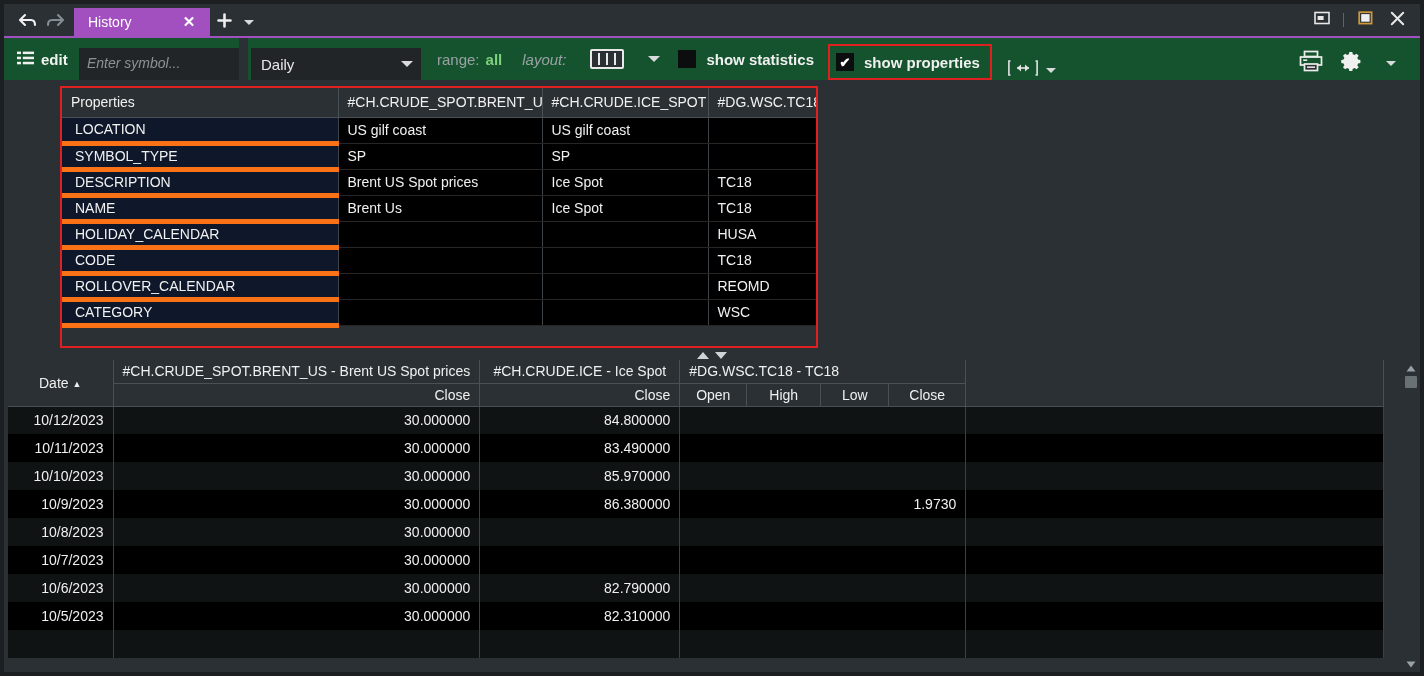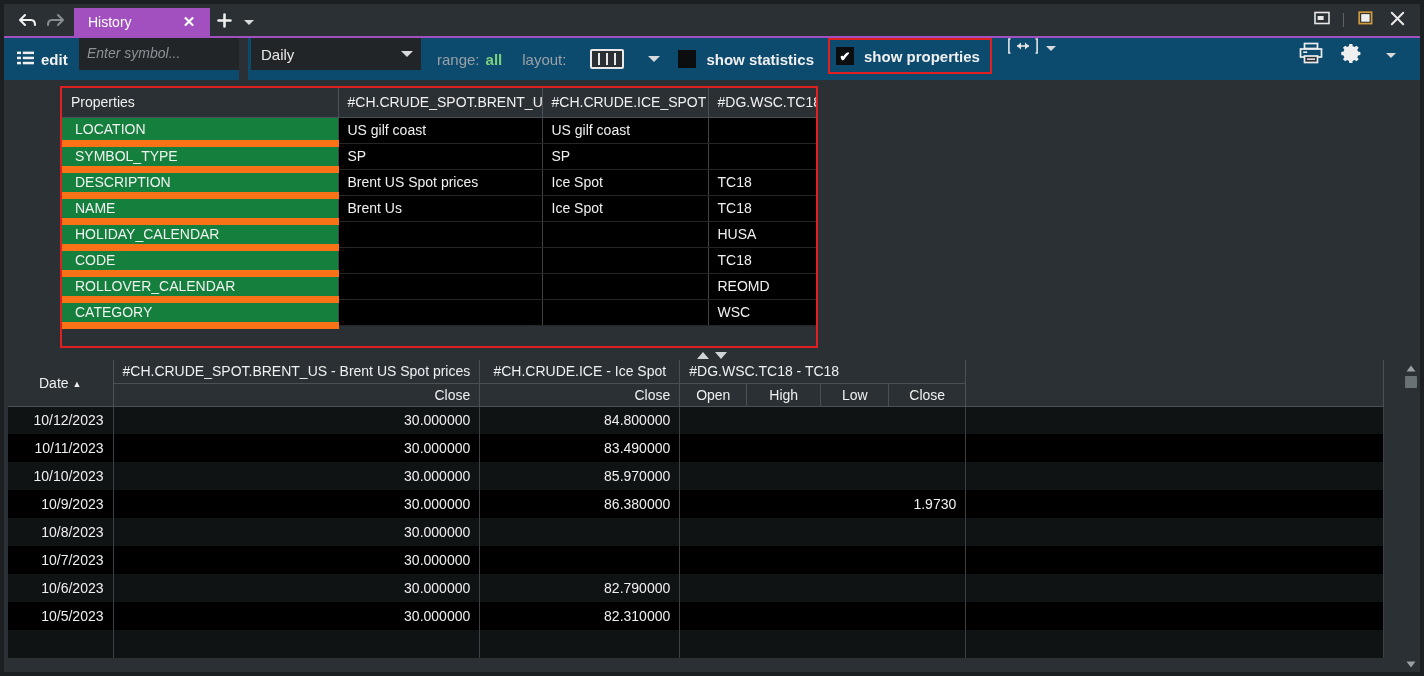--- a/index.html
+++ b/index.html
@@ -59,22 +59,22 @@
   .win-sep { width:1px; height:14px; background:#5c6469; margin: 0 4px; }
 
   
   .tabstrip-line {
     position:absolute; left:0; top:32px; width:1416px; height:2px; background:#a24fc0;
   }
 
   
   .toolbar {
     position:absolute; left:0; top:34px; width:1416px; height:42px;
-    background:#0c4a6e;
-    display:flex; align-items:flex-start;
+    background:#14532d;
+    display:flex; align-items:flex-end;
   }
   .tb-edit {
     height: 42px; width: 75px;
     display:flex; align-items:center; gap:7px;
     padding-left: 13px;
     color:#f2f2f2; font-size:15px; font-weight:700;
     cursor:pointer;
   }
   .sym-input {
     width: 160px; height: 32px;
@@ -94,21 +94,21 @@
   }
   .freq-label { flex:1; }
   .caret {
     width:0;height:0;border-left:6px solid transparent;border-right:6px solid transparent;
     border-top:6px solid #d8dadb;
   }
   .caret.sm { border-left-width:5px;border-right-width:5px;border-top-width:5px; }
   .tb-item { display:flex; align-items:center; height:42px; color:#9aa1a6; font-size:15px; }
   .tb-range { margin-left: 16px; }
   .tb-range .val { color:#7ed17e; font-weight:700; margin-left:6px; }
-  .tb-layout { margin-left: 20px; gap: 24px; }
+  .tb-layout { margin-left: 20px; gap: 24px; font-style: italic; }
   .layout-ico {
     width:34px;height:20px;border:2px solid #e9e9e9;border-radius:2px;
     display:flex;align-items:center;justify-content:space-evenly;
     background:#2b3034; cursor:pointer;
   }
   .layout-ico i { display:block; width:2px; height:12px; background:#e9e9e9; }
   .chk {
     width:18px;height:18px;background:#0b0d0e;border:1px solid #0b0d0e;
     display:flex;align-items:center;justify-content:center;cursor:pointer;
     color:#fff; font-size:13px; line-height:1;
@@ -141,21 +141,21 @@
     height: 26px; font-size: 14px; color:#f1f1f1; text-align:left;
     padding: 0 0 0 9px; font-weight:400; vertical-align: middle;
     white-space: nowrap; overflow:hidden;
   }
   table.props thead th {
     background:#2b3034; border-bottom:1px solid #4a5156; font-weight:400;
     height: 29px;
   }
   table.props thead th.c { border-left:1px solid #4a5156; }
   table.props tbody td.lbl {
-    background:#15803d; border-bottom:7px solid #f97316;padding-left:13px;
+    background:#0f172a; border-bottom:5px solid #f97316;padding-left:13px;
   }
   table.props tbody td.val {
     background:#000000; border-bottom:1px solid #262626; border-left:1px solid #3d4347;
   }
 
   .pscroll {
     position:absolute; right:2px; top:4px; width:18px; height:262px;
     background:#2b3034;
     display:flex; flex-direction:column; align-items:center;
   }

